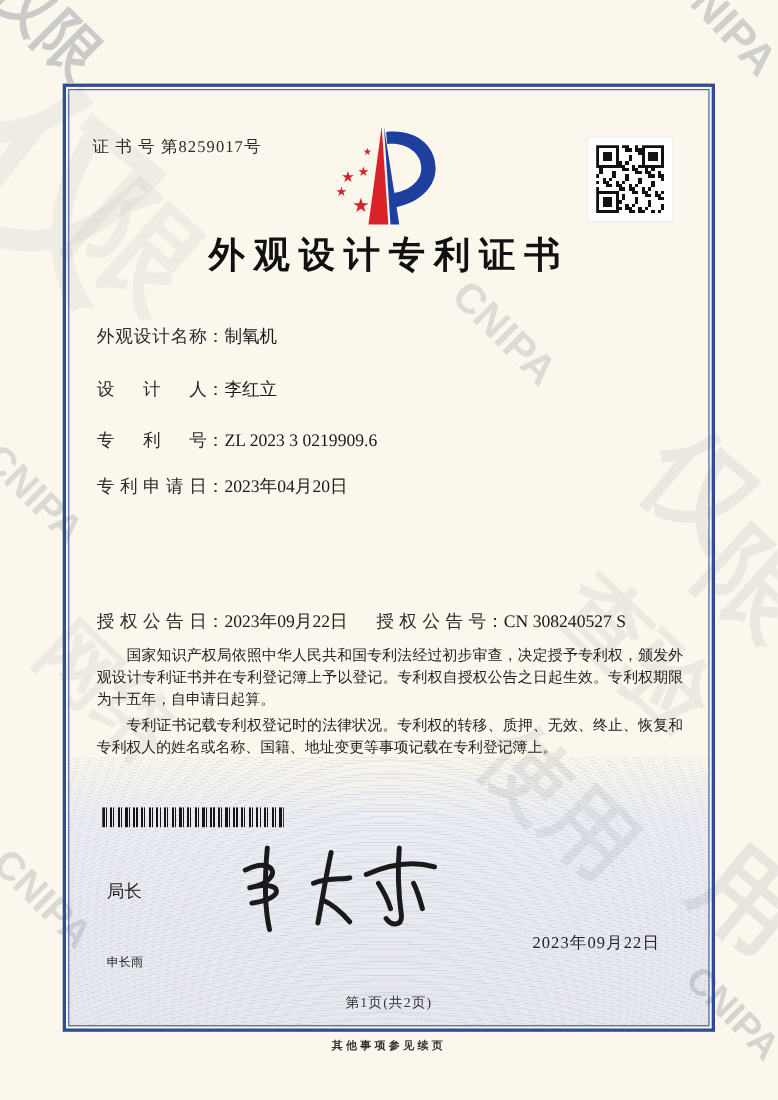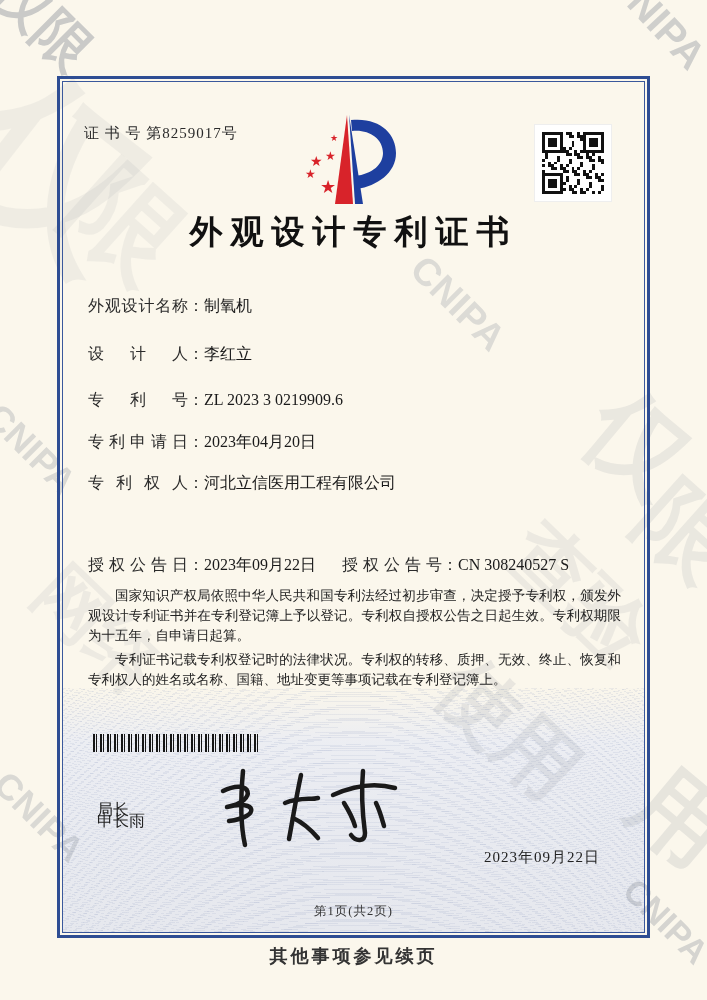--- a/index.html
+++ b/index.html
@@ -44,28 +44,28 @@
     text-align:justify;color:#222;}
   .paras p + p{margin-top:4px;}
   .barcode{position:absolute;left:93px;top:734px;width:165px;height:18px;
     background:repeating-linear-gradient(90deg,
       #151515 0 2px, transparent 2px 3px,
       #151515 3px 4px, transparent 4px 7px,
       #151515 7px 9px, transparent 9px 10px,
       #151515 10px 11px, transparent 11px 14px);}
   .sig-title{position:absolute;left:97px;top:800px;font-size:16px;
     font-family:"Liberation Sans",sans-serif;color:#222;}
-  .sig-name{position:absolute;left:97px;top:811px;font-size:16px;
+  .sig-name{position:absolute;left:97px;top:867px;font-size:11px;
     font-family:Liberation Mono, monospace;color:#222;}
   .sig-hand{position:absolute;left:205px;top:763px;width:200px;height:88px;}
   .date{position:absolute;left:484px;top:848px;font-size:15px;letter-spacing:1px;color:#222;}
   .page-info{position:absolute;left:0;right:0;top:903px;text-align:center;
     font-size:12.5px;color:#333;letter-spacing:1px;}
   .cont-note{position:absolute;left:0;right:0;top:944px;text-align:center;
-    font-size:18px;font-weight:600;letter-spacing:3px;color:#333;}
+    font-size:10px;font-weight:600;letter-spacing:3px;color:#333;}
 </style>
 </head>
 <body>
 
 <div class="page">
 
   <div class="band"></div>
 
   <span class="wm" style="left:-14px;top:-16px;font-size:56px;transform:rotate(45deg);opacity:.45;">仅限</span>
   <span class="wm" style="left:596px;top:-4px;font-size:40px;transform:rotate(47deg);opacity:.4;">CNIPA</span>
@@ -225,23 +225,20 @@
     </div>
     <div class="row" style="top:344px;">
       <span class="label">设计人</span><span class="colon">：</span><span class="val">李红立</span>
     </div>
     <div class="row" style="top:390px;">
       <span class="label">专利号</span><span class="colon">：</span><span class="val">ZL 2023 3 0219909.6</span>
     </div>
     <div class="row" style="top:432px;">
       <span class="label">专利申请日</span><span class="colon">：</span><span class="val">2023年04月20日</span>
     </div>
-    <div class="row" style="top:473px;">
-      <span class="label">专利权人</span><span class="colon">：</span><span class="val">河北立信医用工程有限公司</span>
-    </div>
     <div class="row" style="top:555px;">
       <span class="label">授权公告日</span><span class="colon">：</span><span class="val">2023年09月22日</span><span class="label grant2">授权公告号</span><span class="colon">：</span><span class="val">CN 308240527 S</span>
     </div>
 
     <div class="paras">
       <p>国家知识产权局依照中华人民共和国专利法经过初步审查，决定授予专利权，颁发外观设计专利证书并在专利登记簿上予以登记。专利权自授权公告之日起生效。专利权期限为十五年，自申请日起算。</p>
       <p>专利证书记载专利权登记时的法律状况。专利权的转移、质押、无效、终止、恢复和专利权人的姓名或名称、国籍、地址变更等事项记载在专利登记簿上。</p>
     </div>
 
     <div class="barcode"></div>

